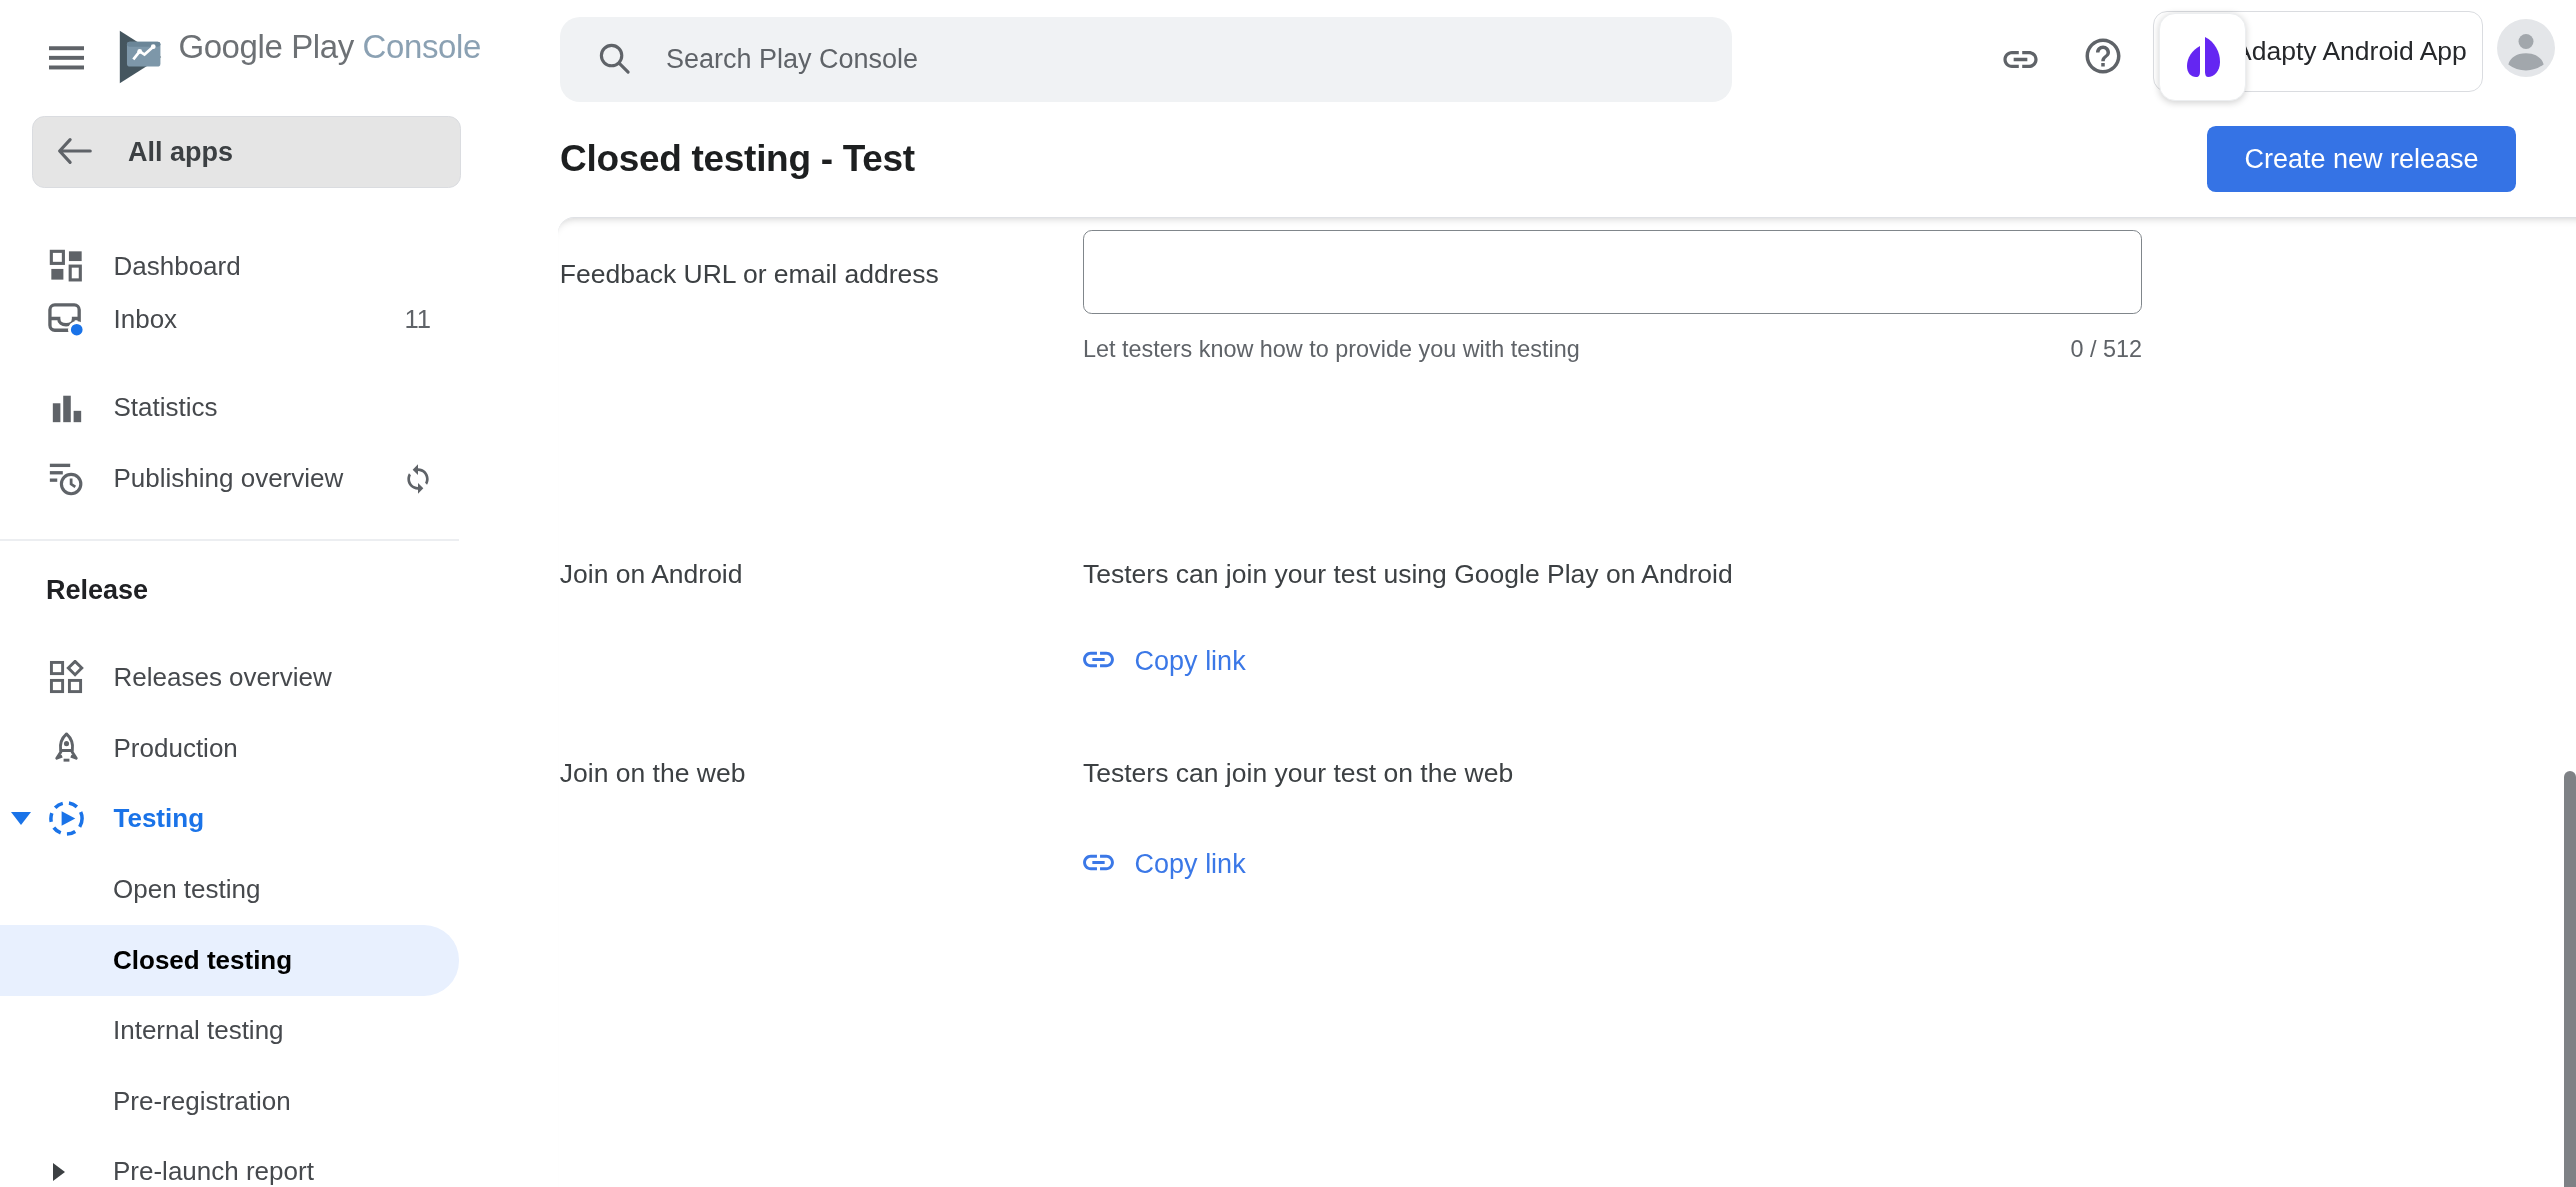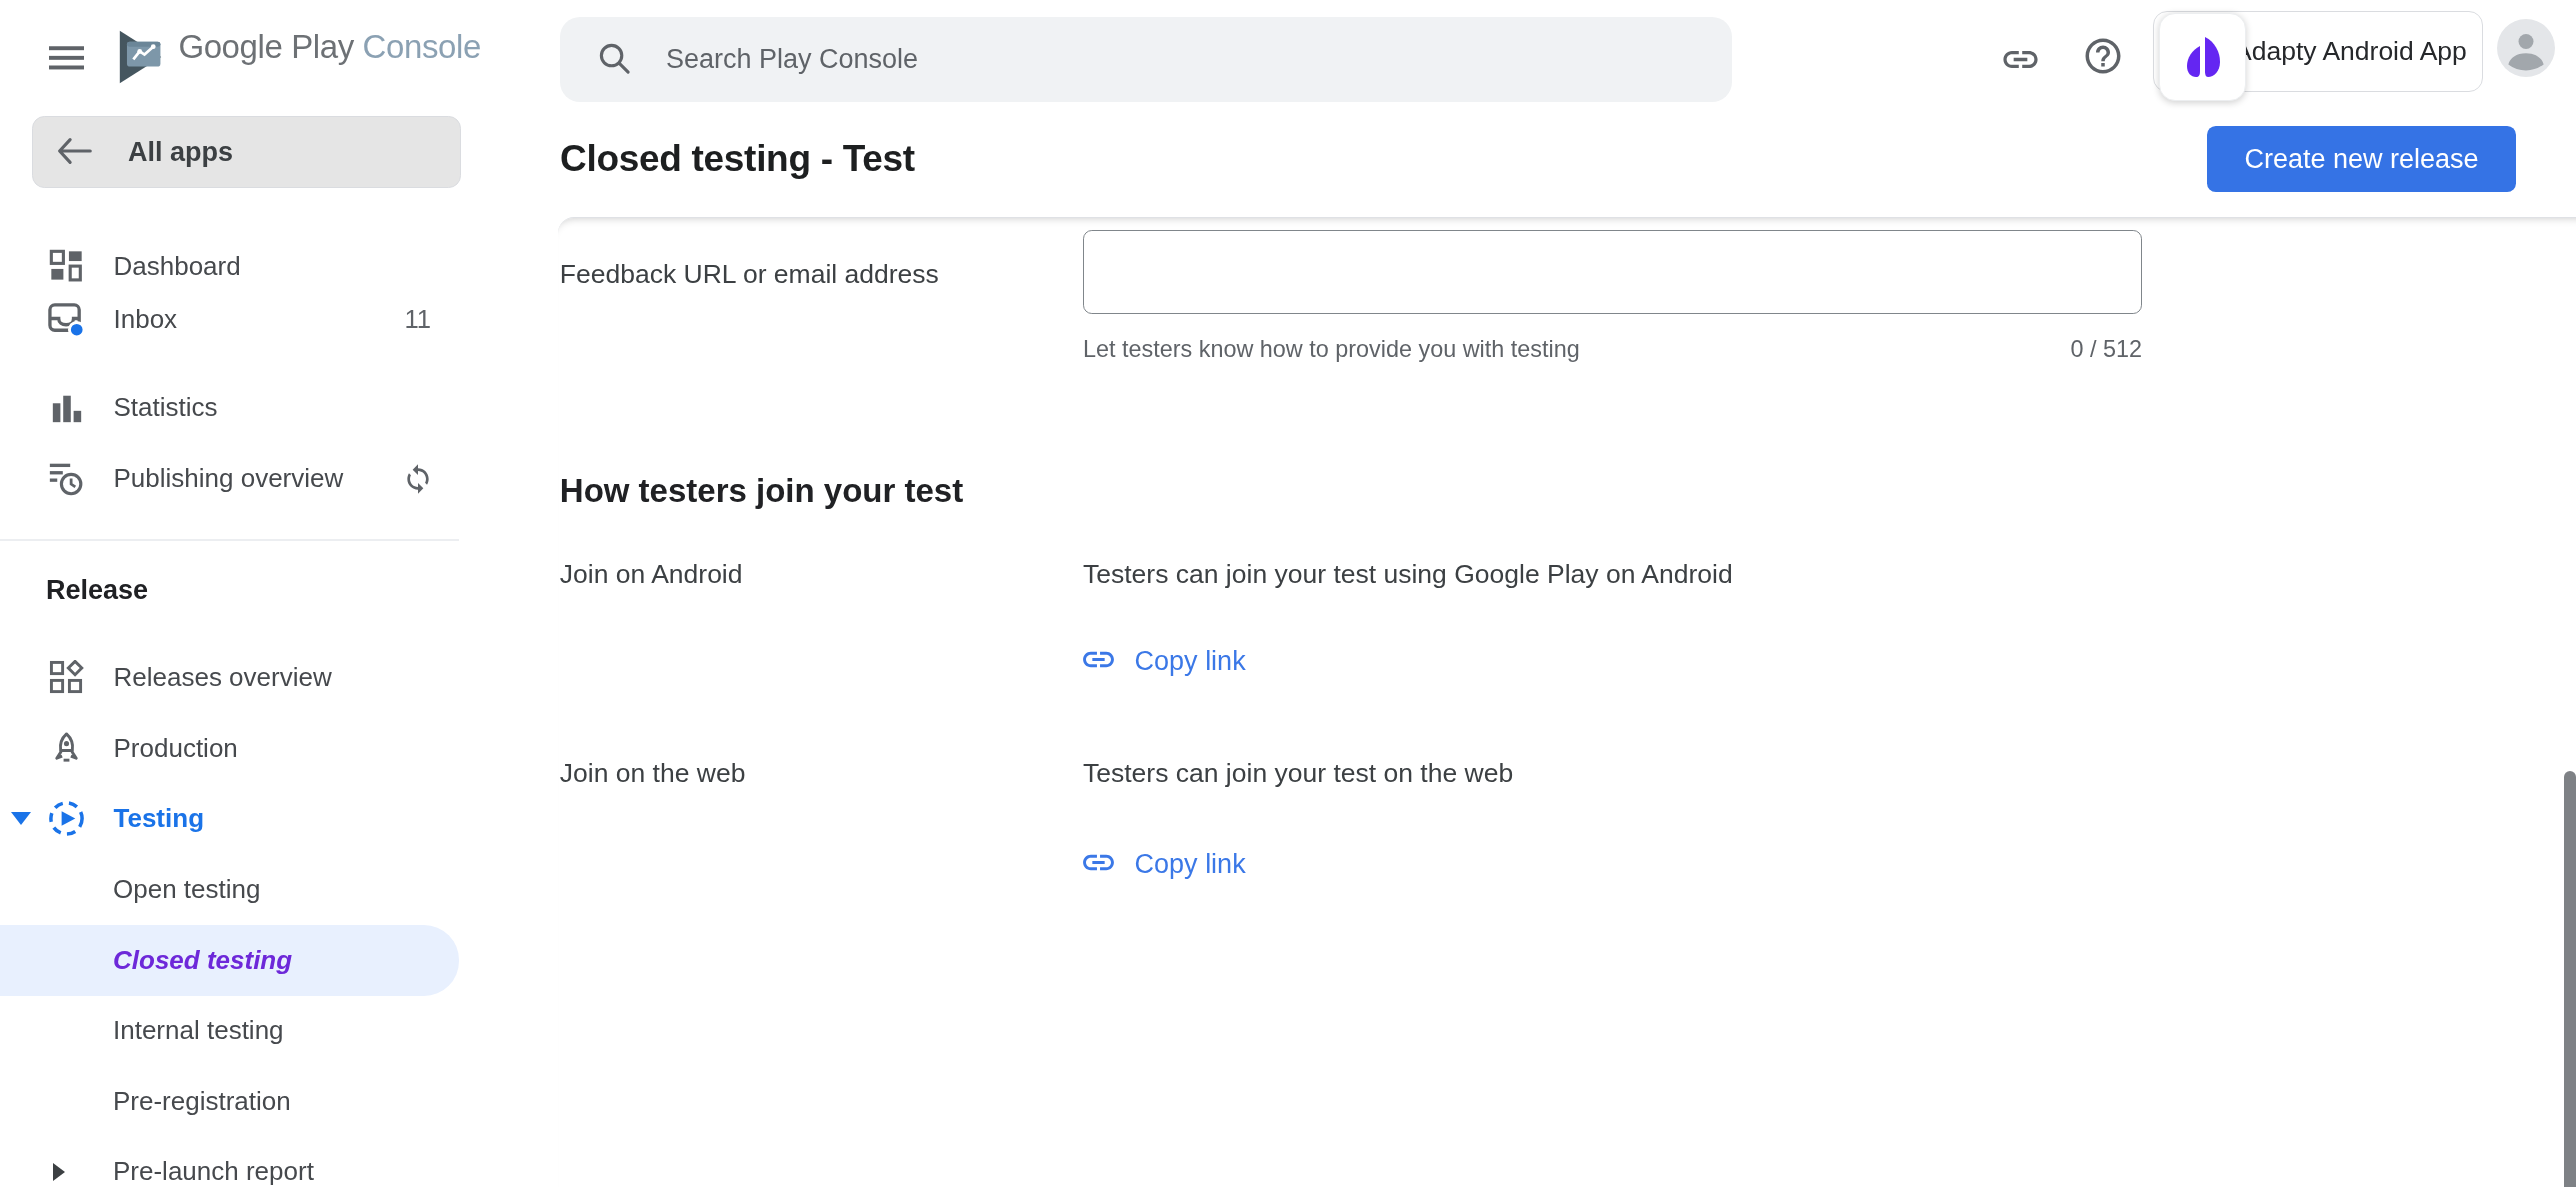--- a/index.html
+++ b/index.html
@@ -55,21 +55,21 @@
   .caret-down{
     position:absolute;left:10.6px;width:0;height:0;
     border-left:10.6px solid transparent;border-right:10.6px solid transparent;border-top:13.2px solid #1a73e8;
   }
   .caret-right{
     position:absolute;left:53px;width:0;height:0;
     border-top:9.7px solid transparent;border-bottom:9.7px solid transparent;border-left:12.4px solid #3c4043;
   }
   .testing-label{color:#1a73e8;font-weight:bold;}
   .selected-item{background:#e8f0fe;border-radius:0 35px 35px 0;}
-  .selected-item .nav-label{color:#6d28d9;font-weight:bold;font-style:italic;}
+  .selected-item .nav-label{color:#000000;font-weight:bold;}
 
   
   .page-title{left:560px;top:138px;font-size:37px;font-weight:bold;color:#1d1f20;letter-spacing:-0.3px;}
   .create-btn{
     left:2207px;top:126px;width:309px;height:66px;background:#3573e5;border:none;border-radius:8.8px;
     color:#fff;font-size:27px;font-weight:500;font-family:"Liberation Sans",sans-serif;
     display:flex;align-items:center;justify-content:center;cursor:pointer;
   }
   .card{
     left:558px;top:217px;right:-21px;bottom:-21px;background:#fff;
@@ -287,21 +287,20 @@
 <button class="abs create-btn">Create new release</button>
 
 <div class="abs card">
   <div class="abs field-label">Feedback URL or email address</div>
   <input class="abs feedback-input" type="text" value="" style="">
   <div class="abs helper-row">
     <span class="helper-text">Let testers know how to provide you with testing</span>
     <span class="char-counter">0 / 512</span>
   </div>
 
-  <div class="abs section-title">How testers join your test</div>
 
   <div class="abs row-label" style="left:1.8px;top:341px">Join on Android</div>
   <div class="abs row-desc" style="left:525px;top:341px">Testers can join your test using Google Play on Android</div>
   <div class="abs copy-link" style="left:522px;top:423px">
     <span>
       <svg width="37" height="37" viewBox="0 0 24 24">
           <path fill="#3b78e7" d="M3.9 12c0-1.71 1.39-3.1 3.1-3.1h4V7H7c-2.76 0-5 2.24-5 5s2.24 5 5 5h4v-1.9H7c-1.71 0-3.1-1.39-3.1-3.1zM8 13h8v-2H8v2zm9-6h-4v1.9h4c1.71 0 3.1 1.39 3.1 3.1s-1.39 3.1-3.1 3.1h-4V17h4c2.76 0 5-2.24 5-5s-2.24-5-5-5z"></path>
         </svg>
     </span>
     <span class="copy-link-text">Copy link</span>

